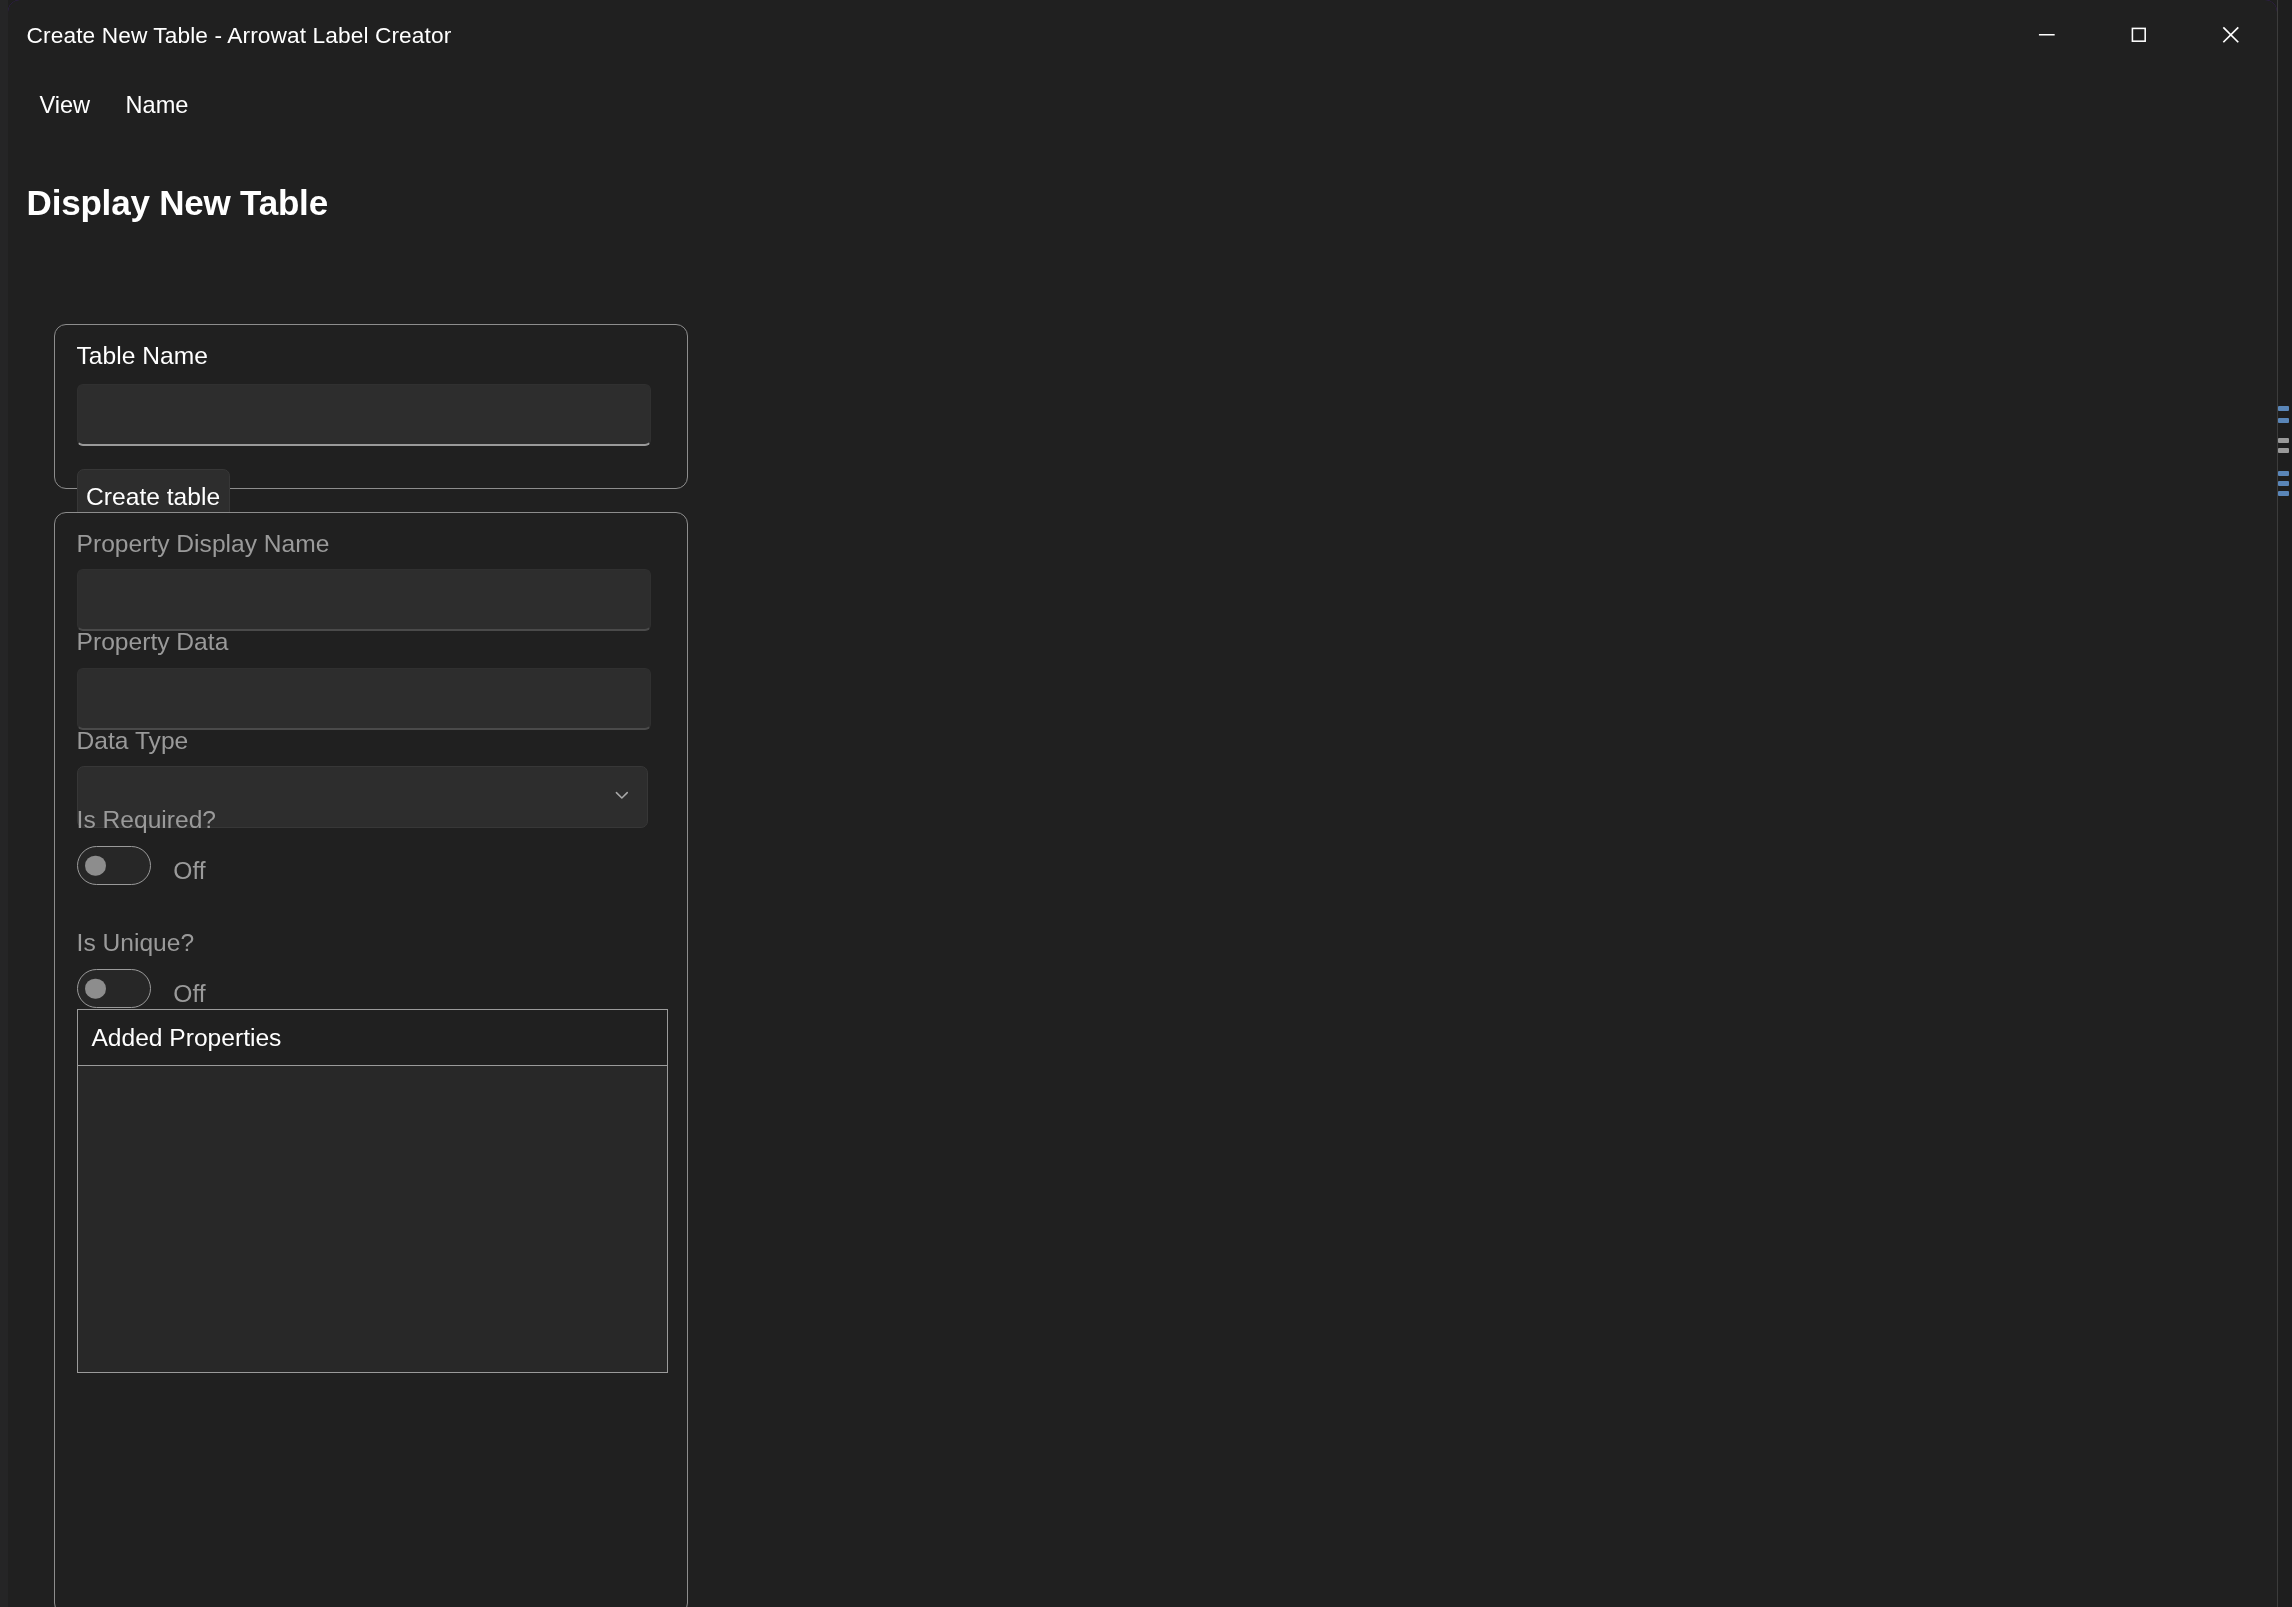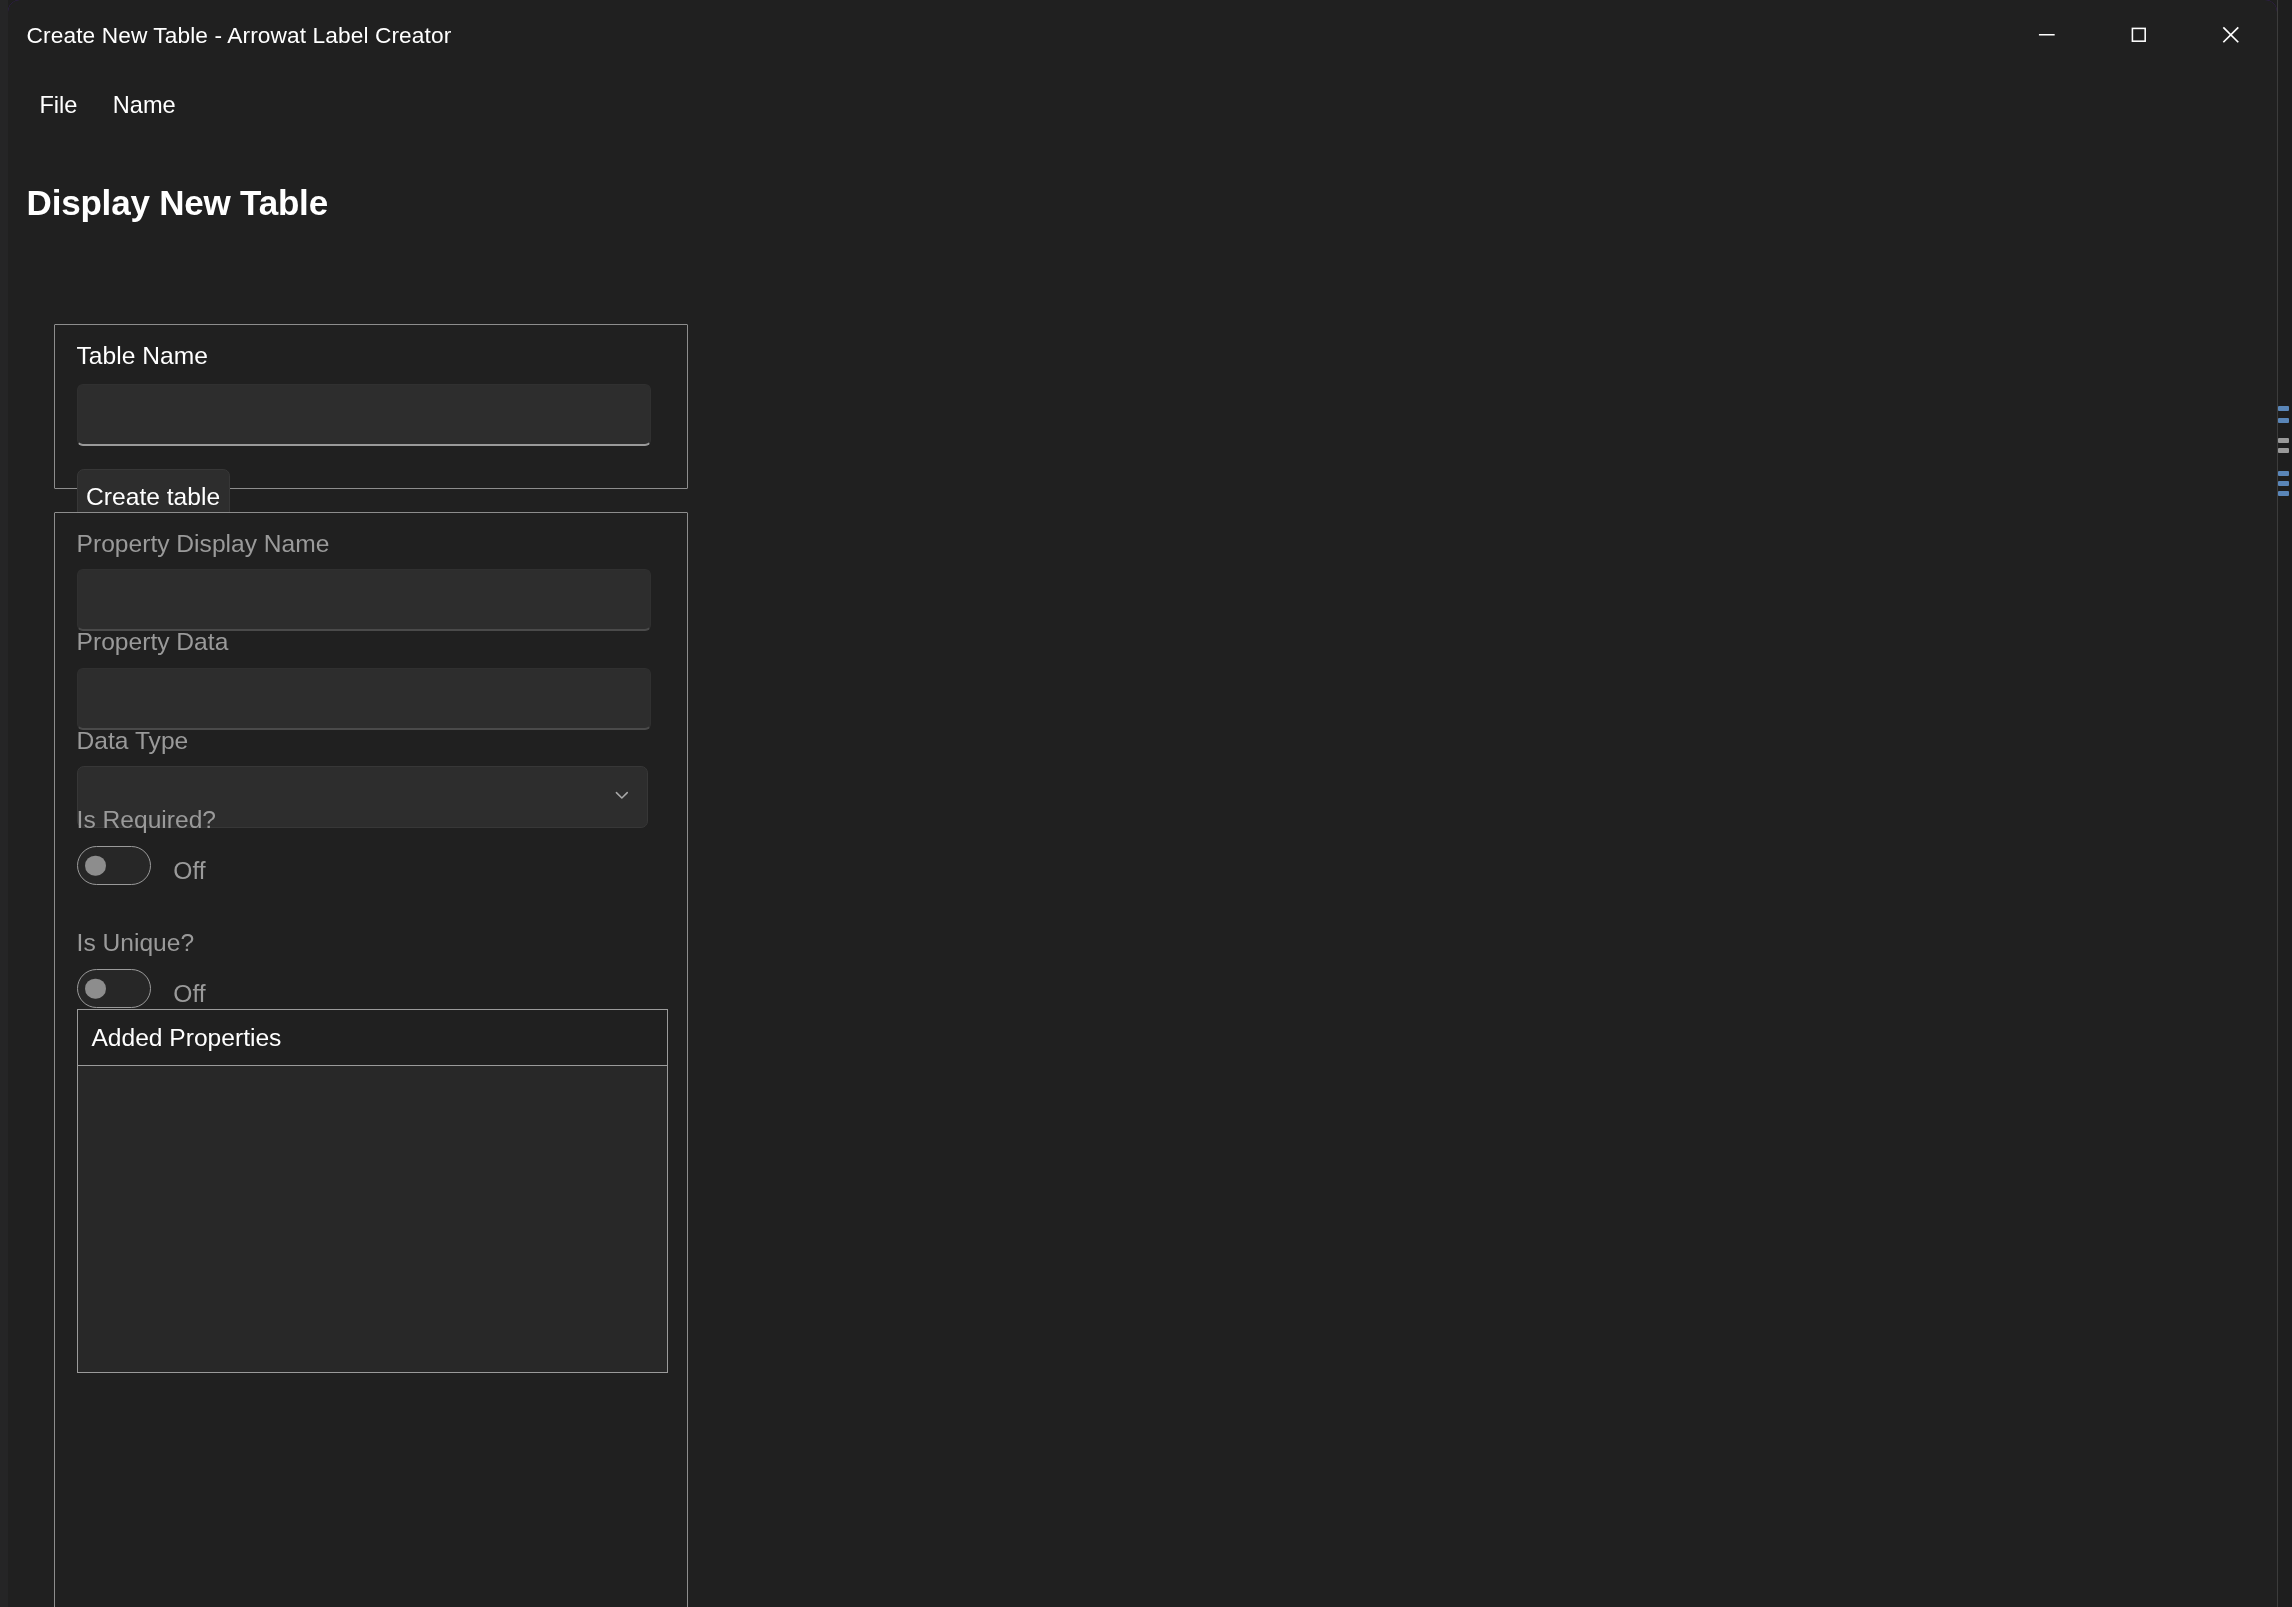--- a/index.html
+++ b/index.html
@@ -120,21 +120,21 @@
     font-size: 35px;
     font-weight: bold;
     color: #ffffff;
     letter-spacing: -0.2px;
   }
 
   
   .card {
     position: absolute;
     border: 1px solid #8d8d8d;
-    border-radius: 1px;
+    border-radius: 12px;
     background: #202020;
     box-sizing: border-box;
   }
   .card-table-name {
     left: 46px;
     top: 182px;
     width: 634px;
     height: 165px;
   }
   .card-property {
@@ -309,21 +309,21 @@
           <svg width="25.6" height="25.6" viewBox="0 0 24 24">
               <line x1="5" y1="5" x2="19" y2="19" stroke="#ffffff" stroke-width="1.6"></line>
               <line x1="19" y1="5" x2="5" y2="19" stroke="#ffffff" stroke-width="1.6"></line>
             </svg>
         </span>
       </div>
     </div>
   </div>
 
   <div class="menubar">
-    <div class="menu-item">File</div>
+    <div class="menu-item">View</div>
     <div class="menu-item">Name</div>
   </div>
   <div class="menu-divider"></div>
 
   <div class="content">
 
     <div class="page-title">Display New Table</div>
 
     <div class="card card-table-name">
       <div class="field-label" style="position:absolute;left:21.7px;top:16.7px;">Table Name</div>

